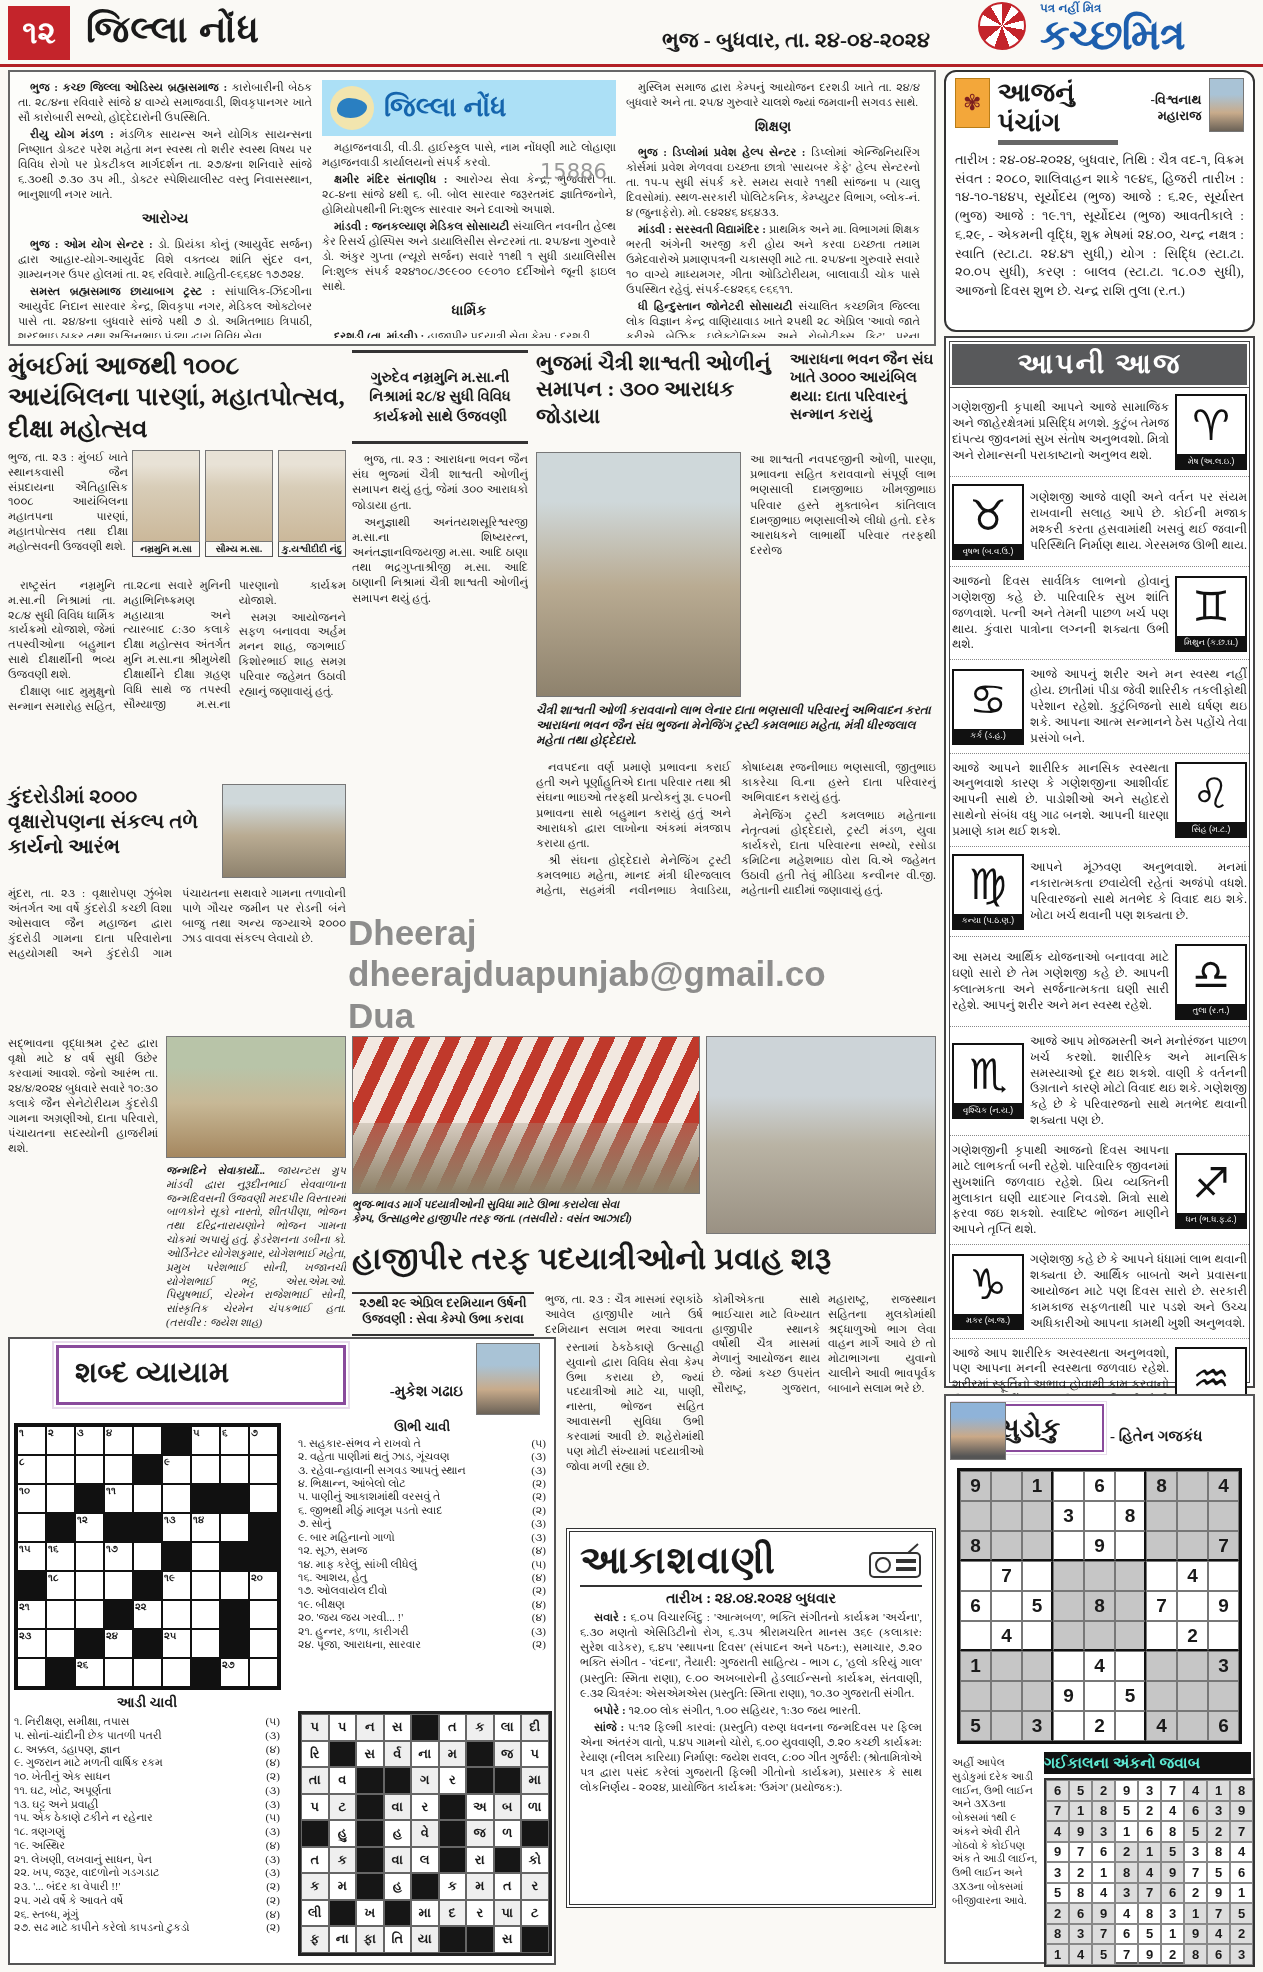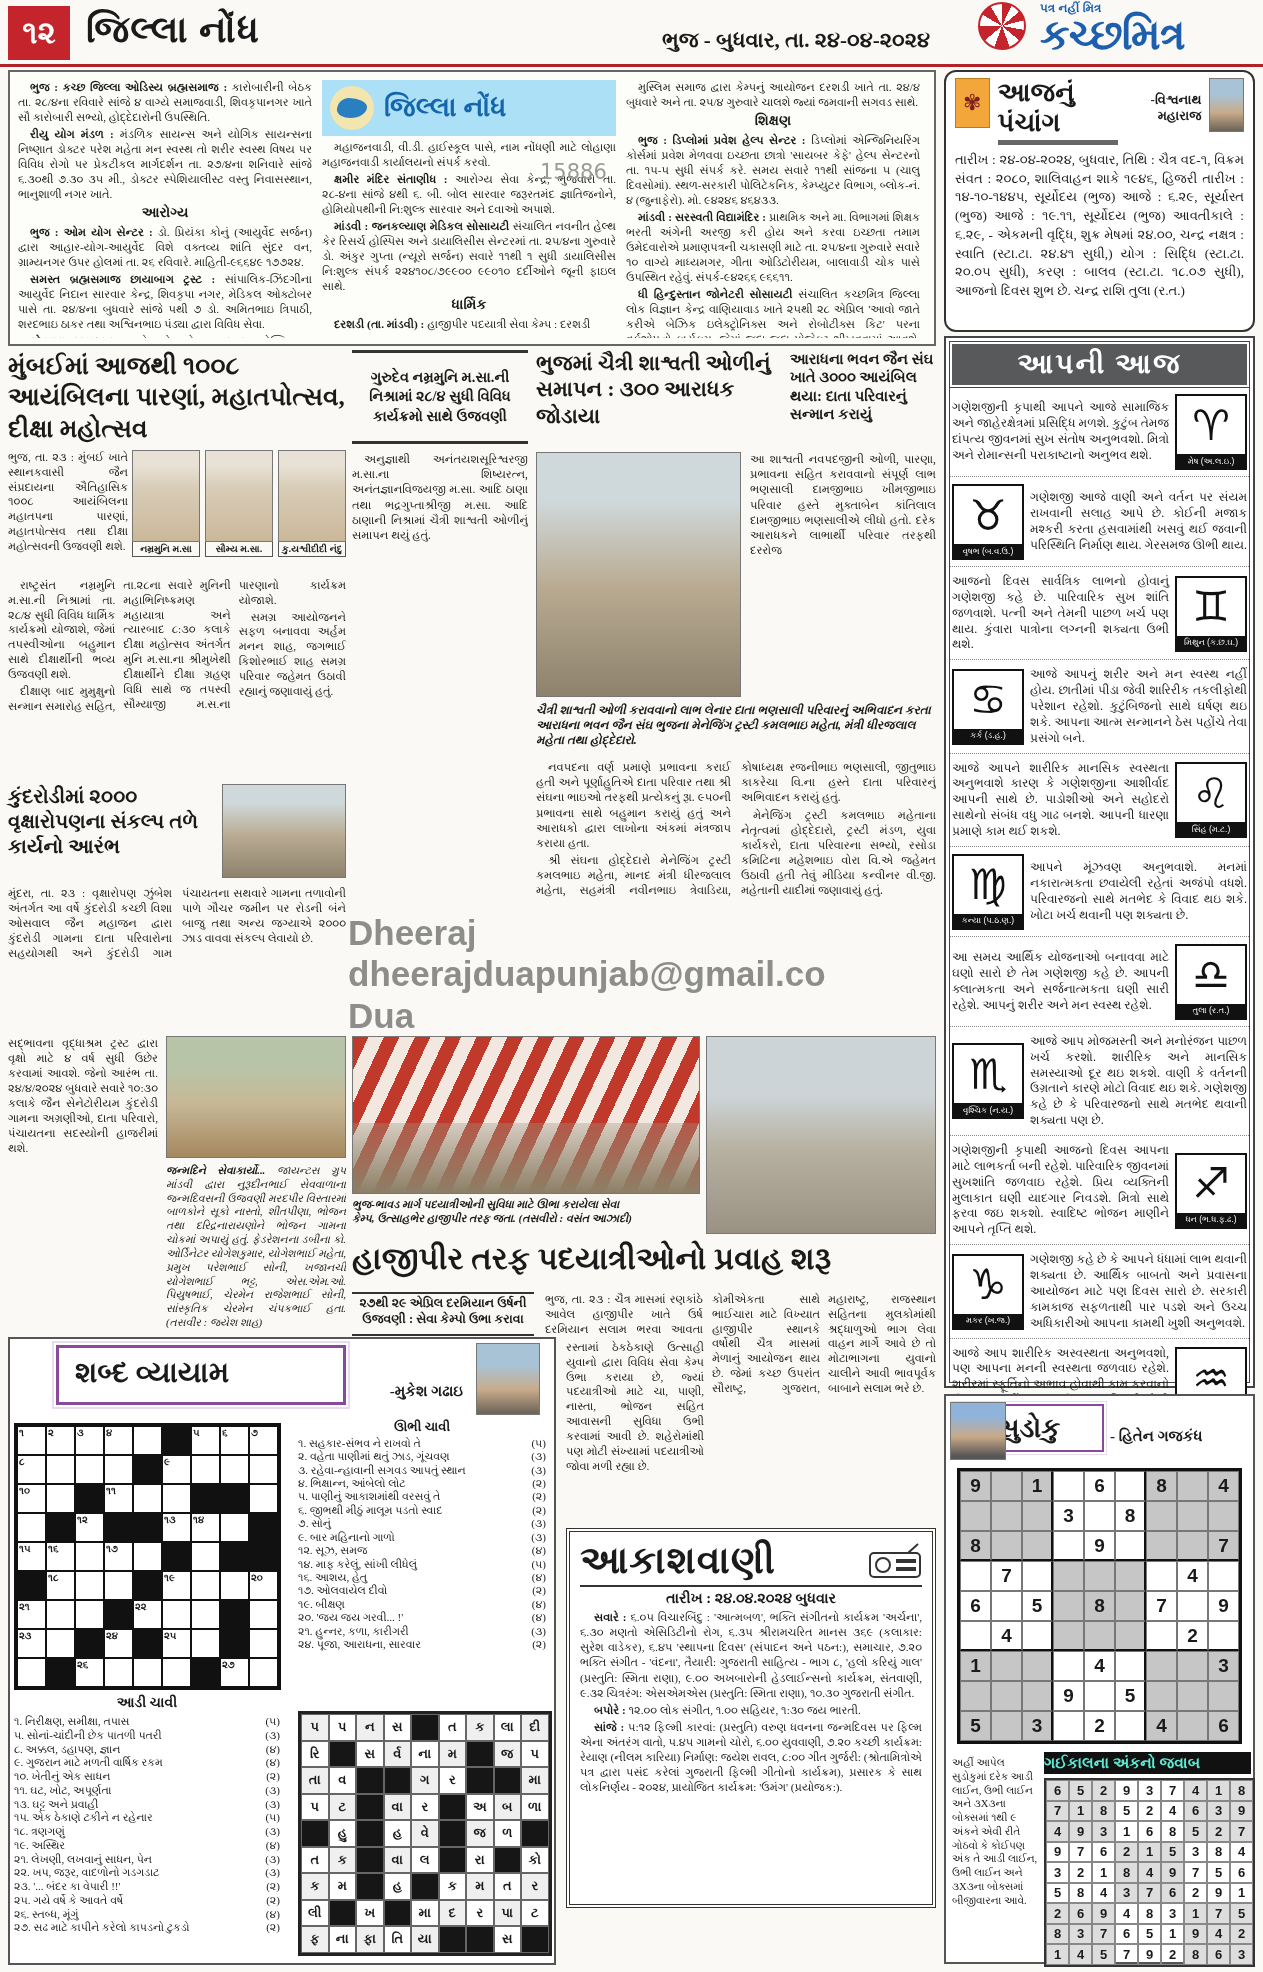--- a/index.html
+++ b/index.html
@@ -21,21 +21,21 @@
   .logo-brand { font-size:42px; font-weight:bold; color:#1d5fae; font-family:"Liberation Sans",sans-serif; letter-spacing:-1px; }
   .rule { position:absolute; left:0; top:64px; width:100%; height:3px; background:#b32025; }
   
   .notes-box { position:absolute; left:8px; top:70px; width:928px; height:276px; border:2px solid #666;
                background:#fdfdfa; padding:6px; }
   .notes-col { position:absolute; top:8px; height:258px; width:294px; overflow:hidden;
                font-size:11.3px; line-height:1.33; text-align:justify; }
   .nc1 { left:8px; } .nc2 { left:312px; } .nc3 { left:616px; }
   .np { margin-bottom:2px; text-indent:12px; }
   .np b { font-weight:bold; }
-  .nsub { text-align:center; font-weight:bold; font-size:14px; margin:2px 0; text-indent:0; }
+  .nsub { text-align:center; font-weight:bold; font-size:14px; margin:8px 0; text-indent:0; }
   .banner { width:100%; height:56px; background:#ace0f6; display:flex; align-items:center; gap:10px; margin-bottom:4px; }
   .map-dot { width:44px; height:44px; margin-left:8px; border-radius:50%; background:#f2e5ae; position:relative; overflow:hidden; }
   .map-shape { position:absolute; left:7px; top:12px; width:30px; height:20px; background:#2a7fc1;
                border-radius:40% 60% 55% 45%/60% 45% 55% 40%; }
   .banner-title { font-size:27px; font-weight:bold; color:#1565ad; }
   .num-wm { position:absolute; left:530px; top:88px; font-size:21px; color:#9a9a9a; font-family:"DejaVu Sans",sans-serif; }
   
   .panchang { position:absolute; left:944px; top:70px; width:311px; height:262px; border:2px solid #333;
               border-radius:12px; background:#fff; padding:6px 9px; }
   .pan-head { display:flex; align-items:flex-start; gap:8px; }
@@ -512,20 +512,21 @@
     <div class="ph-cap">કુ.યશ્વીદીદી નંદુ</div>
   </div>
   <div class="la-body" id="la-body">
       <p class="np">રાષ્ટ્રસંત નમ્રમુનિ મ.સા.ની નિશ્રામાં તા. ૨૮/૪ સુધી વિવિધ ધાર્મિક કાર્યક્રમો યોજાશે, જેમાં તપસ્વીઓના બહુમાન સાથે દીક્ષાર્થીની ભવ્ય ઉજવણી થશે.</p>
       <p class="np">દીક્ષાણ બાદ મુમુક્ષુનો સન્માન સમારોહ સહિત, તા.૨૮ના સવારે મુનિની મહાભિનિષ્ક્રમણ મહાયાત્રા અને ત્યારબાદ ૮:૩૦ કલાકે દીક્ષા મહોત્સવ અંતર્ગત મુનિ મ.સા.ના શ્રીમુખેથી દીક્ષાર્થીને દીક્ષા ગ્રહણ વિધિ સાથે જ તપસ્વી સૌમ્યાજી મ.સ.ના પારણાનો કાર્યક્રમ યોજાશે.</p>
       <p class="np">સમગ્ર આયોજનને સફળ બનાવવા અર્હમ મનન શાહ, જગભાઈ કિશોરભાઈ શાહ સમગ્ર પરિવાર જહેમત ઉઠાવી રહ્યાનું જણાવાયું હતું.</p>
     </div>
 
   <div class="sub-box">ગુરુદેવ નમ્રમુનિ મ.સા.ની નિશ્રામાં ૨૮/૪ સુધી વિવિધ કાર્યક્રમો સાથે ઉજવણી</div>
   <div class="cb-col" id="cb-col">
+      <p class="np">ભુજ, તા. ૨૩ : આરાધના ભવન જૈન સંઘ ભુજમાં ચૈત્રી શાશ્વતી ઓળીનું સમાપન થયું હતું, જેમાં ૩૦૦ આરાધકો જોડાયા હતા.</p>
       <p class="np">અનુજ્ઞાથી અનંતયશસૂરિશ્વરજી મ.સા.ના શિષ્યરત્ન, અનંતજ્ઞાનવિજયજી મ.સા. આદિ ઠાણા તથા ભદ્રગુપ્તાશ્રીજી મ.સા. આદિ ઠાણાની નિશ્રામાં ચૈત્રી શાશ્વતી ઓળીનું સમાપન થયું હતું.</p>
     </div>
   <h2 class="headline ca-head">ભુજમાં ચૈત્રી શાશ્વતી ઓળીનું સમાપન : ૩૦૦ આરાધક જોડાયા</h2>
   <h3 class="headline ra-head">આરાધના ભવન જૈન સંઘ ખાતે ૩૦૦૦ આયંબિલ થયા: દાતા પરિવારનું સન્માન કરાયું</h3>
   <div class="ca-photo ph ph-group"></div>
   <div class="ca-colR">આ શાશ્વતી નવપદજીની ઓળી, પારણા, પ્રભાવના સહિત કરાવવાનો સંપૂર્ણ લાભ ભણસાલી દામજીભાઇ ખીમજીભાઇ પરિવાર હસ્તે મુક્તાબેન કાંતિલાલ દામજીભાઇ ભણસાલીએ લીધો હતો. દરેક આરાધકને લાભાર્થી પરિવાર તરફથી દરરોજ</div>
   <div class="ca-caption">ચૈત્રી શાશ્વતી ઓળી કરાવવાનો લાભ લેનાર દાતા ભણસાલી પરિવારનું અભિવાદન કરતા આરાધના ભવન જૈન સંઘ ભુજના મેનેજિંગ ટ્રસ્ટી કમલભાઇ મહેતા, મંત્રી ધીરજલાલ મહેતા તથા હોદ્દેદારો.</div>
   <div class="ca-body" id="ca-body">
       <p class="np">નવપદના વર્ણ પ્રમાણે પ્રભાવના કરાઈ હતી અને પૂર્ણાહુતિએ દાતા પરિવાર તથા શ્રી સંઘના ભાઇઓ તરફથી પ્રત્યેકનું રૂા. ૯૫૦ની પ્રભાવના સાથે બહુમાન કરાયું હતું અને આરાધકો દ્વારા લાખોના અંકમાં મંત્રજાપ કરાયા હતા.</p>
       <p class="np">શ્રી સંઘના હોદ્દેદારો મેનેજિંગ ટ્રસ્ટી કમલભાઇ મહેતા, માનદ મંત્રી ધીરજલાલ મહેતા, સહમંત્રી નવીનભાઇ ત્રેવાડિયા, કોષાધ્યક્ષ રજનીભાઇ ભણસાલી, જીતુભાઇ કાકરેચા વિ.ના હસ્તે દાતા પરિવારનું અભિવાદન કરાયું હતું.</p>

